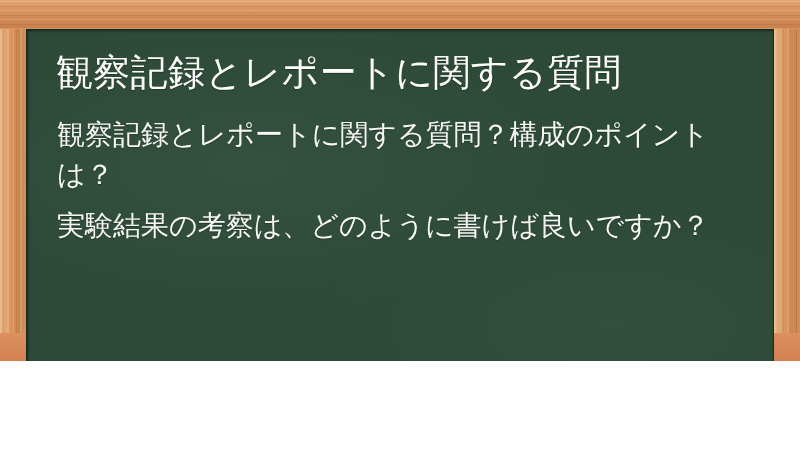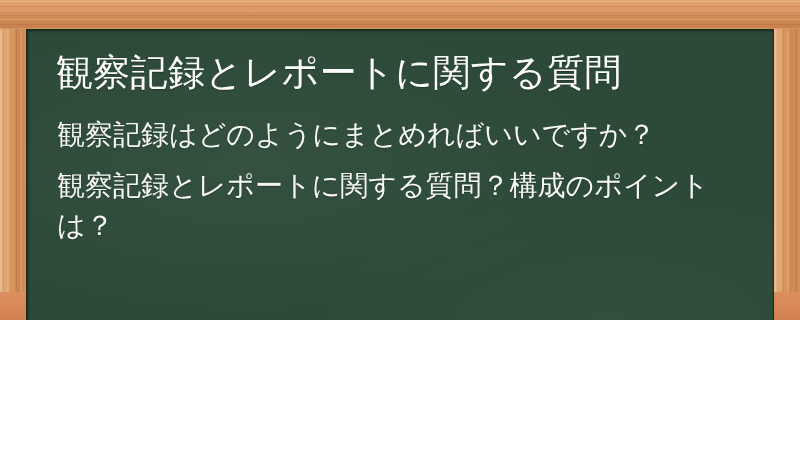--- a/index.html
+++ b/index.html
@@ -4,21 +4,21 @@
 <style>
   html, body {
     margin: 0;
     padding: 0;
     background: #ffffff;
   }
 
   #slide {
     position: relative;
     width: 800px;
-    height: 320px;
+    height: 361px;
     overflow: hidden;
     font-family: "DejaVu Sans", "Liberation Sans", sans-serif;
     background: #1d4ed8;
   }
 
   
   .frame {
     position: absolute;
     inset: 0;
     background-color: #d4905f;
@@ -167,20 +167,20 @@
   <div class="frame"></div>
   <div class="frame-top"></div>
   <div class="frame-bottom"></div>
 
   <div class="board">
     <div class="board-inner-edge"></div>
 
     <div class="board-title">観察記録とレポートに関する質問</div>
 
     <ul class="q-list">
-      <li class="q-item">観察記録はどのようにまとめればいいですか？</li>
       <li class="q-item">観察記録とレポートに関する質問？構成のポイントは？</li>
+      <li class="q-item">実験結果の考察は、どのように書けば良いですか？</li>
     </ul>
   </div>
 
   <div class="chalk"></div>
 
 </div>
 
 </body></html>

